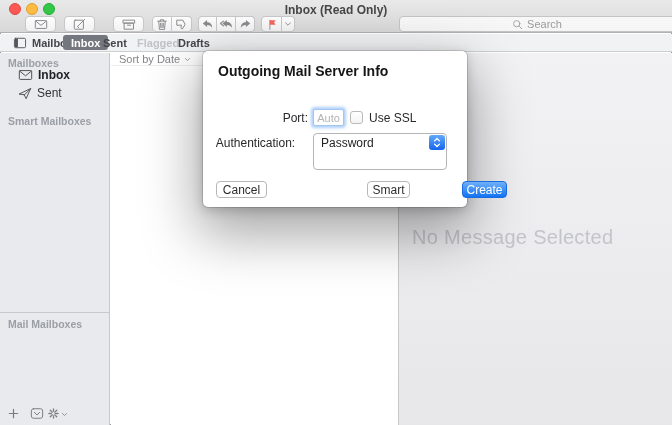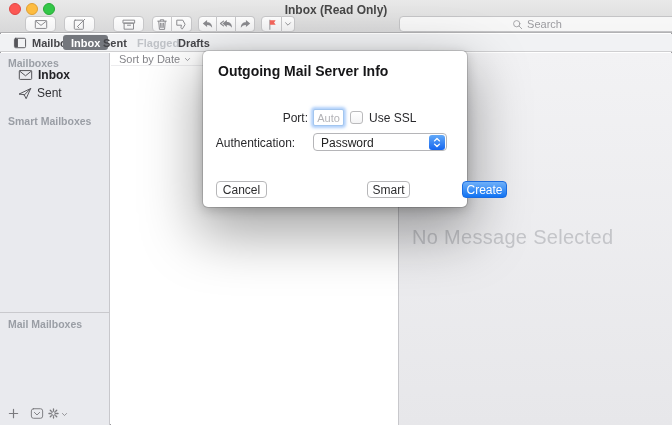--- a/index.html
+++ b/index.html
@@ -102,21 +102,21 @@
     box-shadow:0 0 3px 2px rgba(110,168,245,.55);
     font-size:11px; text-align:center; outline:none; color:#333; font-family:inherit;
   }
   .port-field::placeholder{ color:#b3b3b7; }
   .checkbox{
     position:absolute; left:147px; top:60px; width:13px; height:13px;
     background:linear-gradient(#fff,#f4f4f5); border:1px solid #bababc; border-radius:3px;
   }
   .ssl-label{ position:absolute; left:166px; top:60px; font-size:12px; color:#29292c; }
   .popup{
-    position:absolute; left:110px; top:82px; width:134px; height:18px;
+    position:absolute; left:110px; top:82px; width:134px; height:37px;
     background:#fff; border:1px solid #b5b5b8; border-radius:4px;
     font-size:12px; color:#222;
   }
   .popup-text{ position:absolute; left:7px; top:2px; }
   .stepper{
     position:absolute; right:1px; top:1px; width:16px; height:15px; border-radius:3px;
     background:linear-gradient(#62a9f8,#1566ef);
     display:flex; align-items:center; justify-content:center;
   }
   .btn{

